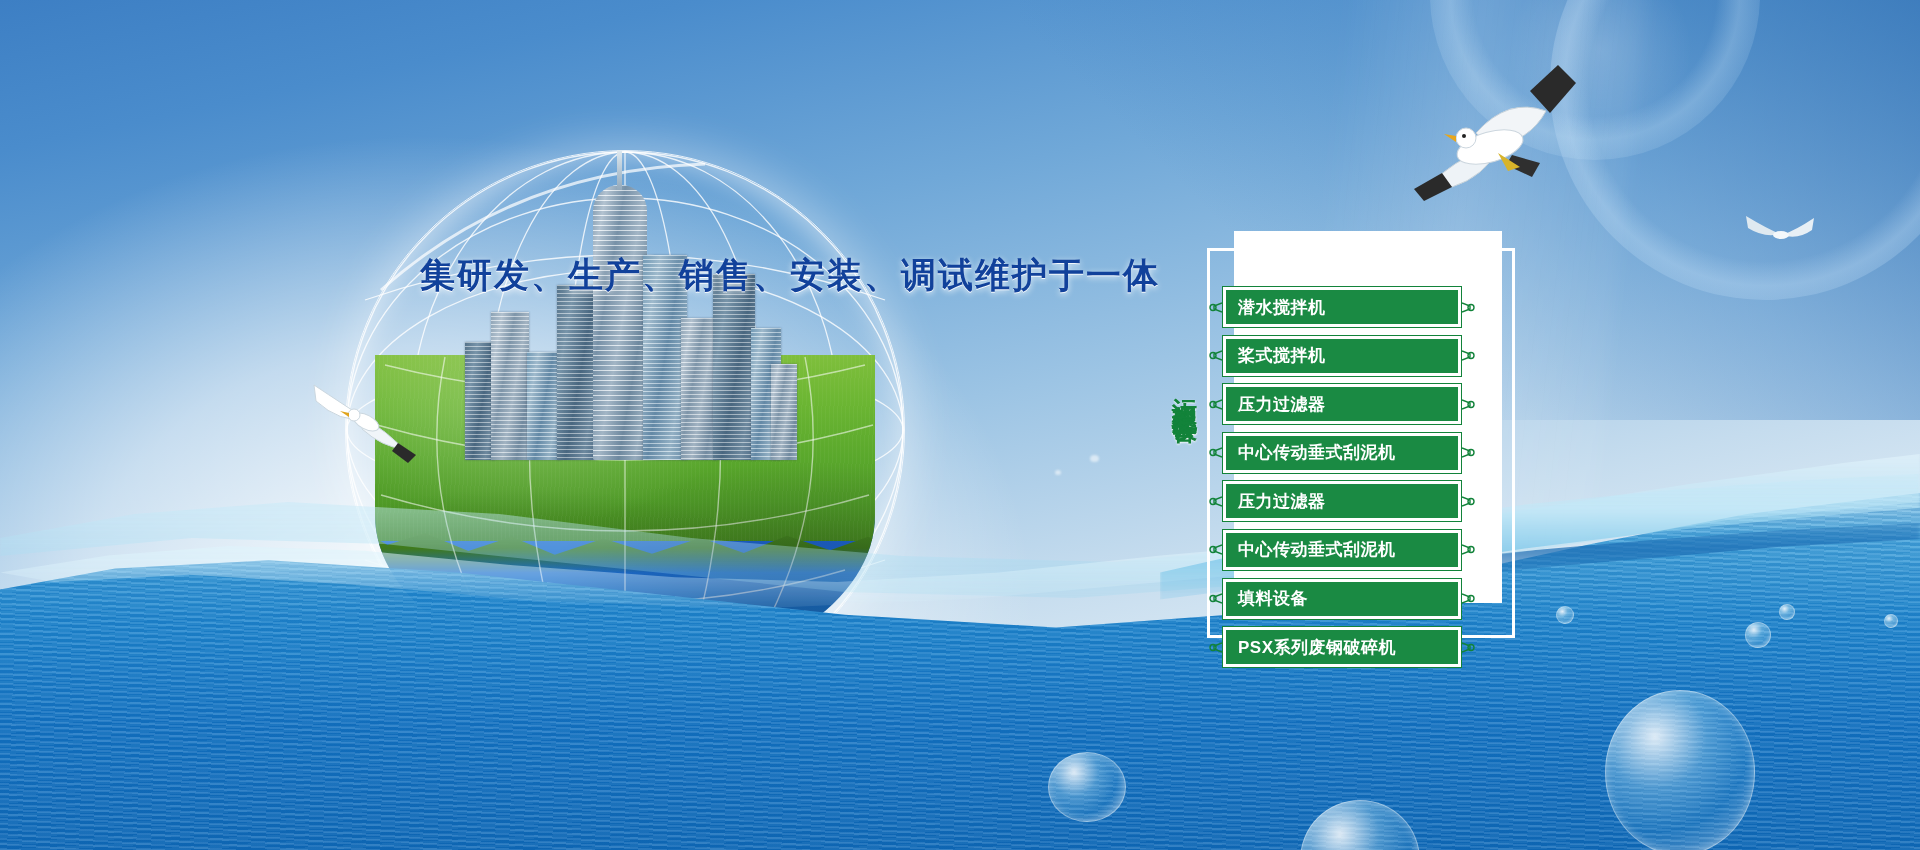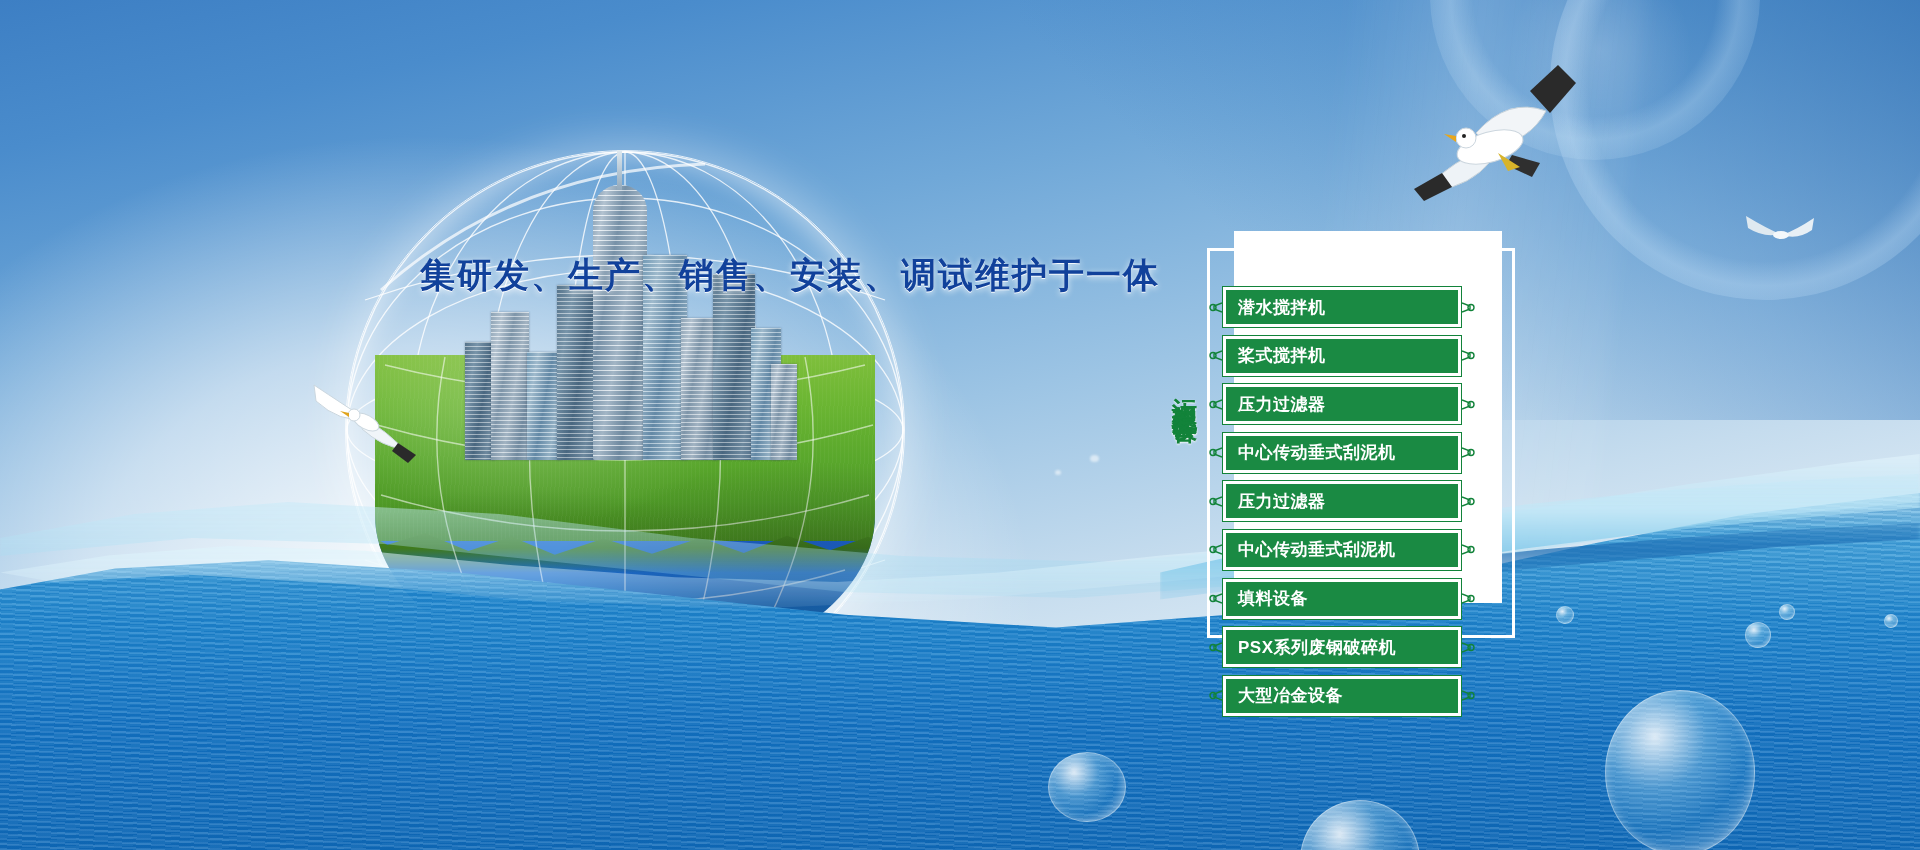--- a/index.html
+++ b/index.html
@@ -454,32 +454,15 @@
       <span class="ear r">
           <svg width="13" height="13" viewBox="0 0 13 13">
             <path d="M0 2 L8 5 L8 8 L0 11" fill="none" stroke="#12833a" stroke-width="1.4"></path>
             <circle cx="9" cy="6.5" r="3" fill="none" stroke="#12833a" stroke-width="1.4"></circle>
           </svg>
         </span>
       <span class="fill">
           <span class="txt">PSX系列废钢破碎机</span>
         </span>
     </div>
-    <div class="pitem">
-      <span class="ear l">
-          <svg width="13" height="13" viewBox="0 0 13 13">
-            <path d="M13 2 L5 5 L5 8 L13 11" fill="none" stroke="#12833a" stroke-width="1.4"></path>
-            <circle cx="4" cy="6.5" r="3" fill="none" stroke="#12833a" stroke-width="1.4"></circle>
-          </svg>
-        </span>
-      <span class="ear r">
-          <svg width="13" height="13" viewBox="0 0 13 13">
-            <path d="M0 2 L8 5 L8 8 L0 11" fill="none" stroke="#12833a" stroke-width="1.4"></path>
-            <circle cx="9" cy="6.5" r="3" fill="none" stroke="#12833a" stroke-width="1.4"></circle>
-          </svg>
-        </span>
-      <span class="fill">
-          <span class="txt">大型冶金设备</span>
-        </span>
-    </div>
   </div>
 
 </div>
 
 </body></html>

